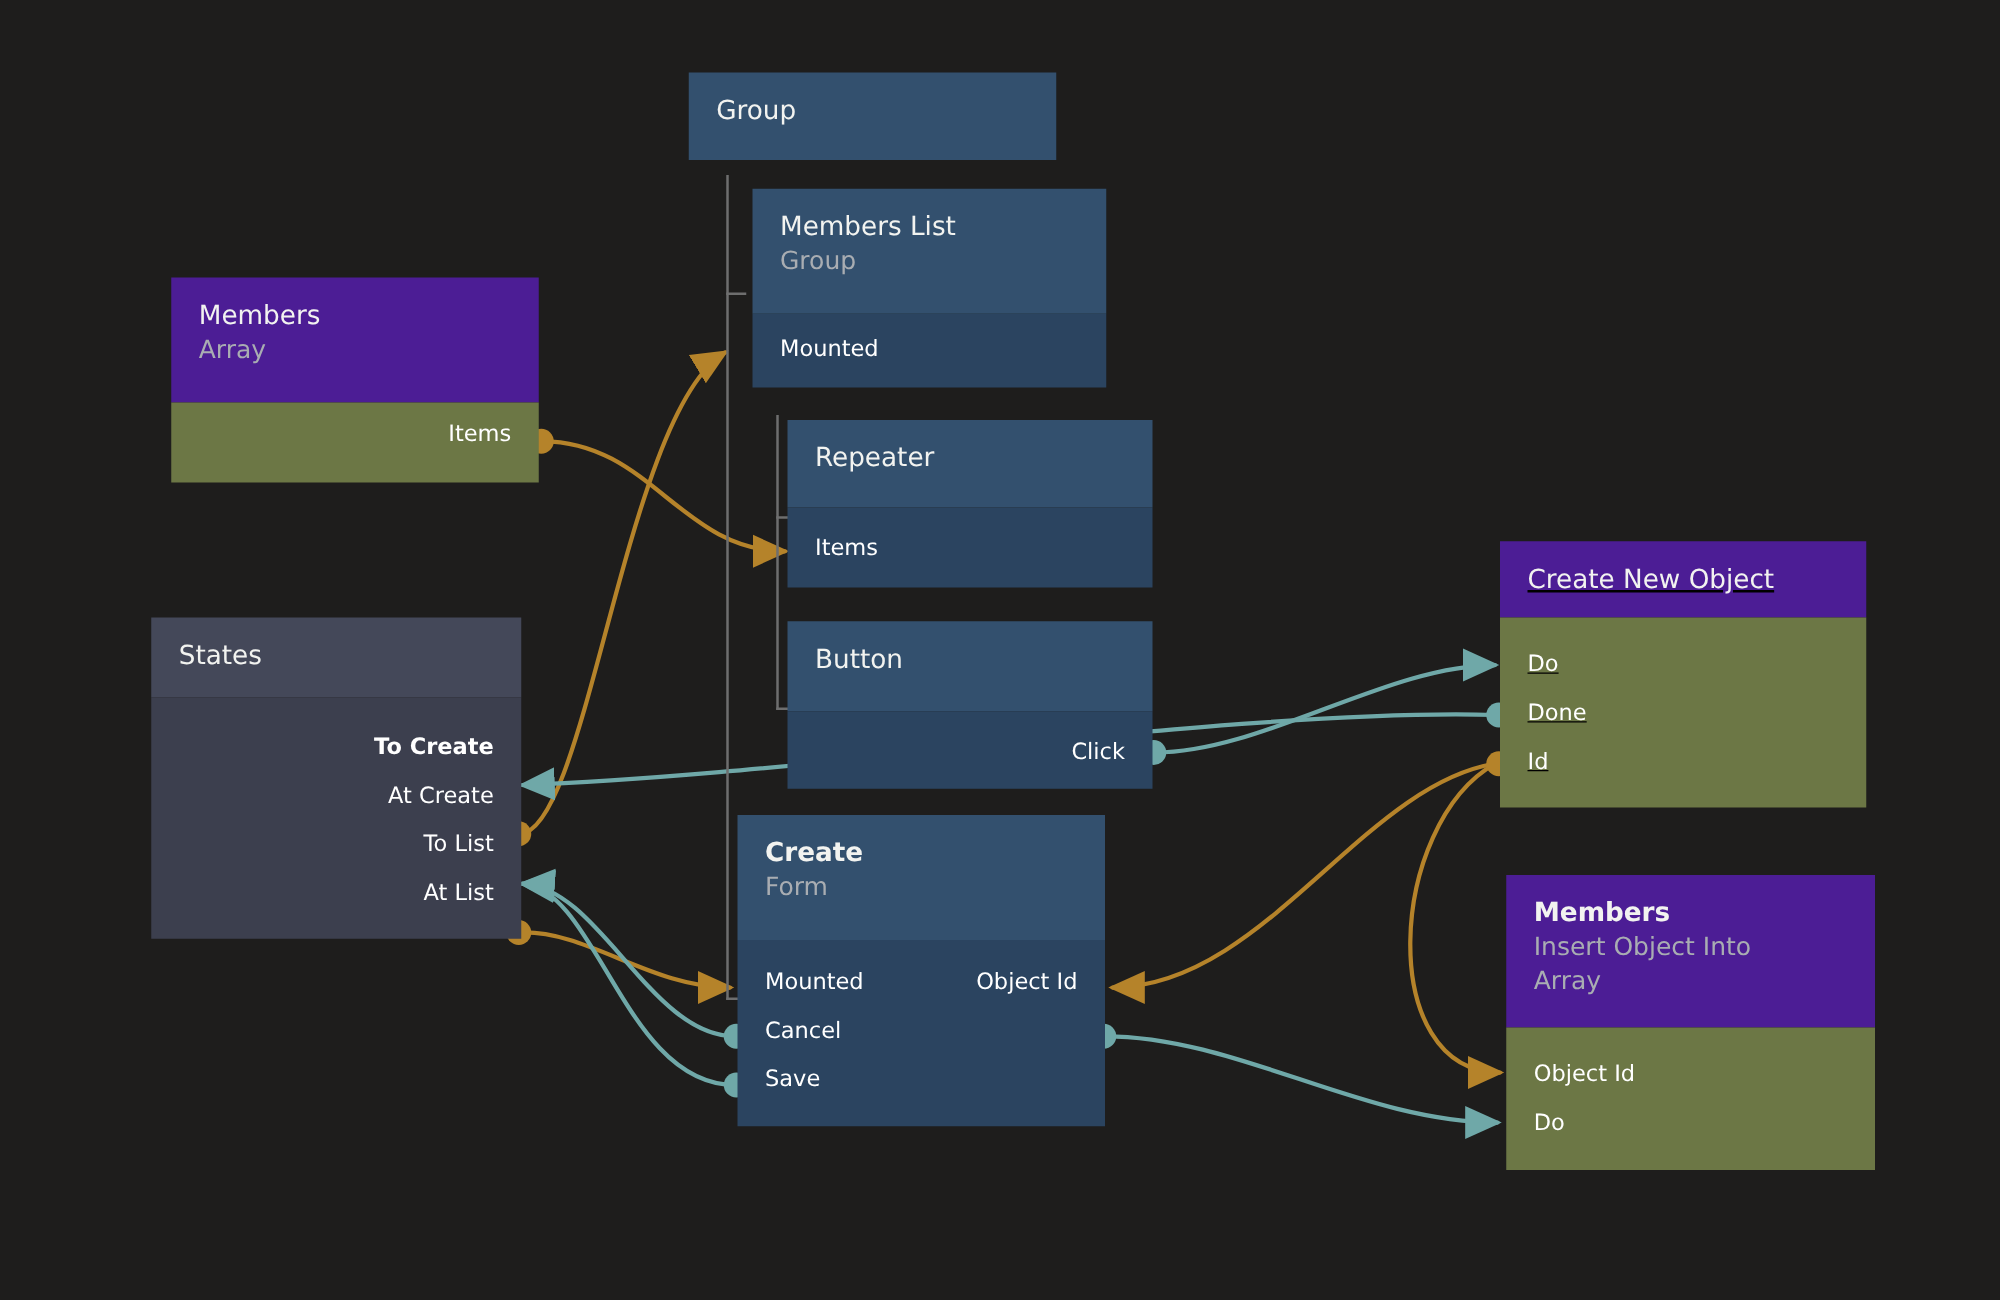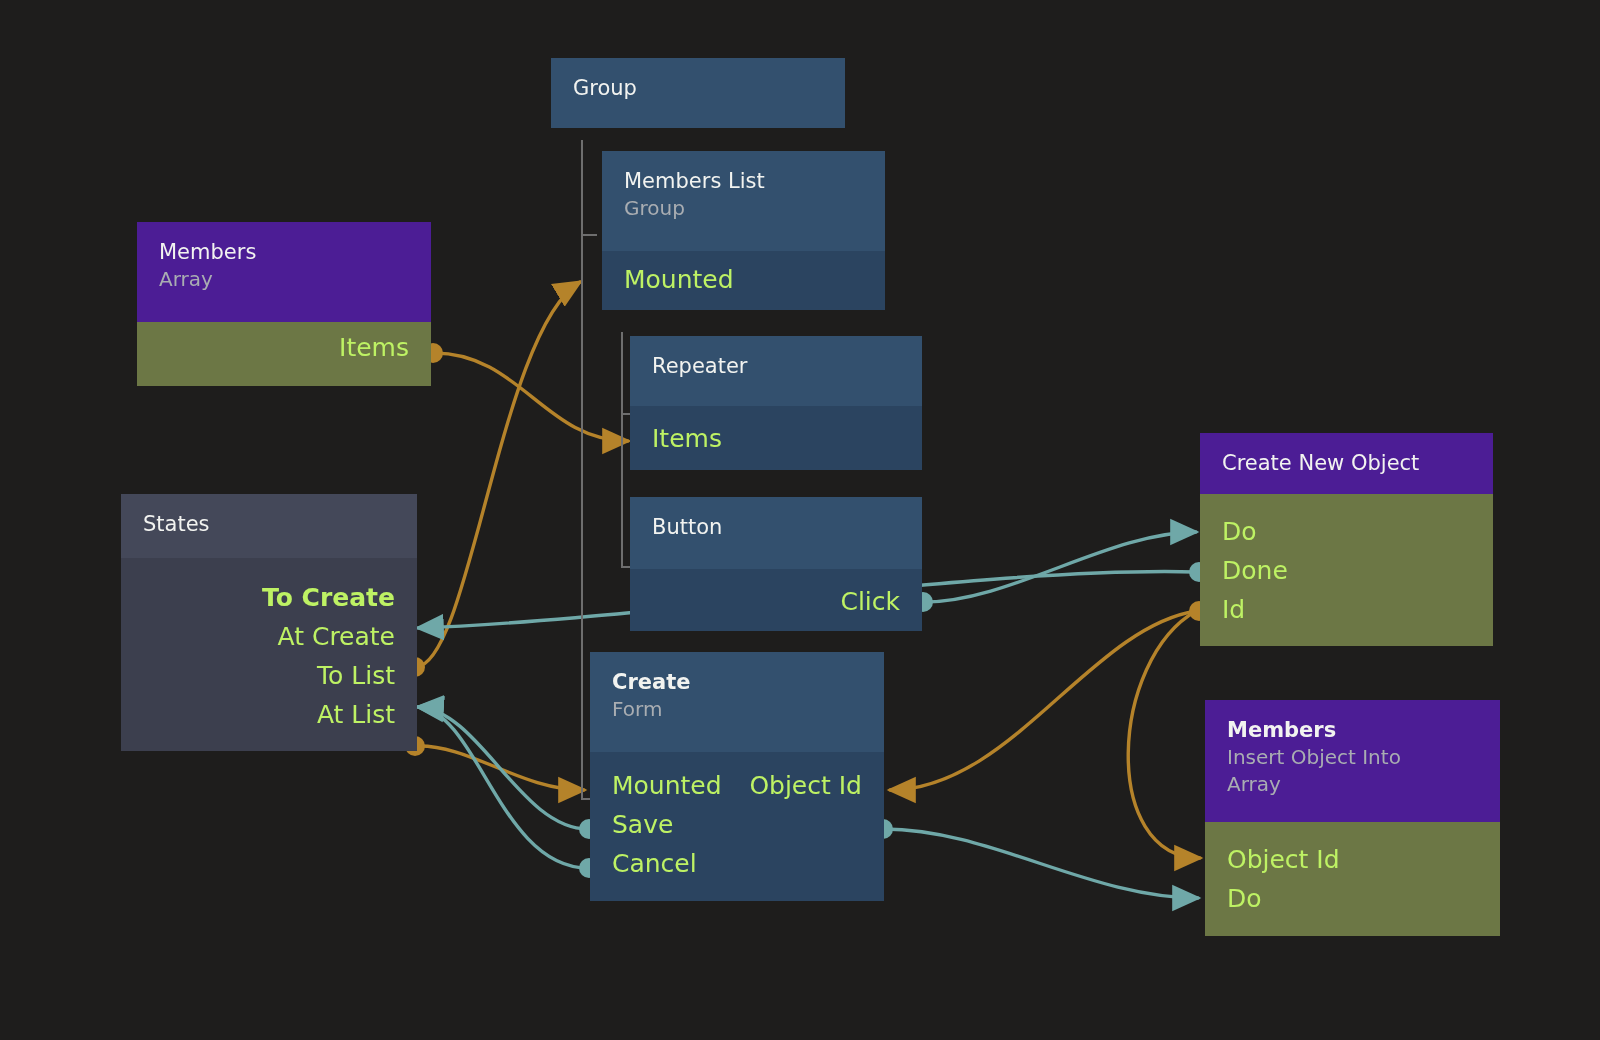--- a/index.html
+++ b/index.html
@@ -52,22 +52,22 @@
   }
   .port-row {
     position: relative;
     height: 39px;
     display: flex;
     align-items: center;
     box-sizing: border-box;
     padding: 0 22px;
   }
   .port-label {
-    font-size: 25px;
-    color: #bef264;
+    font-size: 18px;
+    color: #ffffff;
     line-height: 22px;
     white-space: nowrap;
   }
   .port-row.right  { justify-content: flex-end; }
   .port-row.left   { justify-content: flex-start; }
   .port-row.split  { justify-content: space-between; }
 
   
   .blue  .node-header { background: #33506e; }
   .blue  .node-body   { background: #2b4460; }
@@ -220,29 +220,29 @@
     <div class="node-header" style="height:100px;">
       <div class="node-title bold">Create</div>
       <div class="node-subtitle">Form</div>
     </div>
     <div class="node-body" style="padding-top:14px;">
       <div class="port-row split" style="height:39px;">
         <span class="port-label">Mounted</span>
         <span class="port-label">Object Id</span>
       </div>
       <div class="port-row left" style="height:39px;">
+        <span class="port-label">Cancel</span>
+      </div>
+      <div class="port-row left" style="height:39px;">
         <span class="port-label">Save</span>
       </div>
-      <div class="port-row left" style="height:39px;">
-        <span class="port-label">Cancel</span>
-      </div>
-    </div>
-  </div>
-
-  <div class="node green" style="left:1200px; top:433px; width:293px; height:213px;">
+    </div>
+  </div>
+
+  <div class="node green" style="left:1200px; top:433px; width:293px; height:213px;text-decoration:underline;">
     <div class="node-header" style="height:61px;">
       <div class="node-title">Create New Object</div>
     </div>
     <div class="node-body" style="padding-top:18px;">
       <div class="port-row left" style="height:39px;">
         <span class="port-label">Do</span>
       </div>
       <div class="port-row left" style="height:39px;">
         <span class="port-label">Done</span>
       </div>

